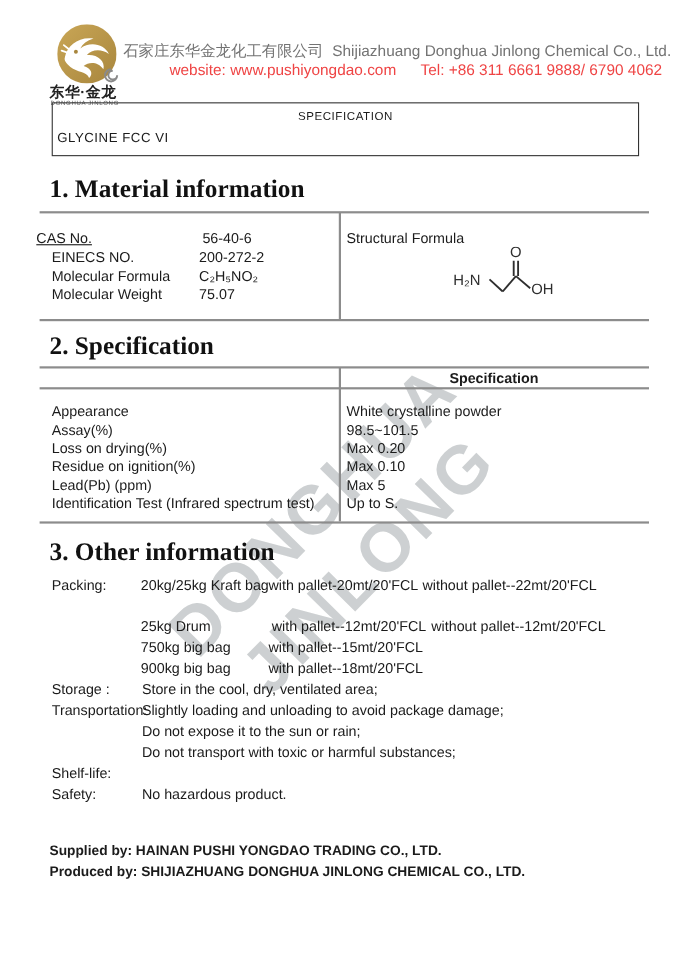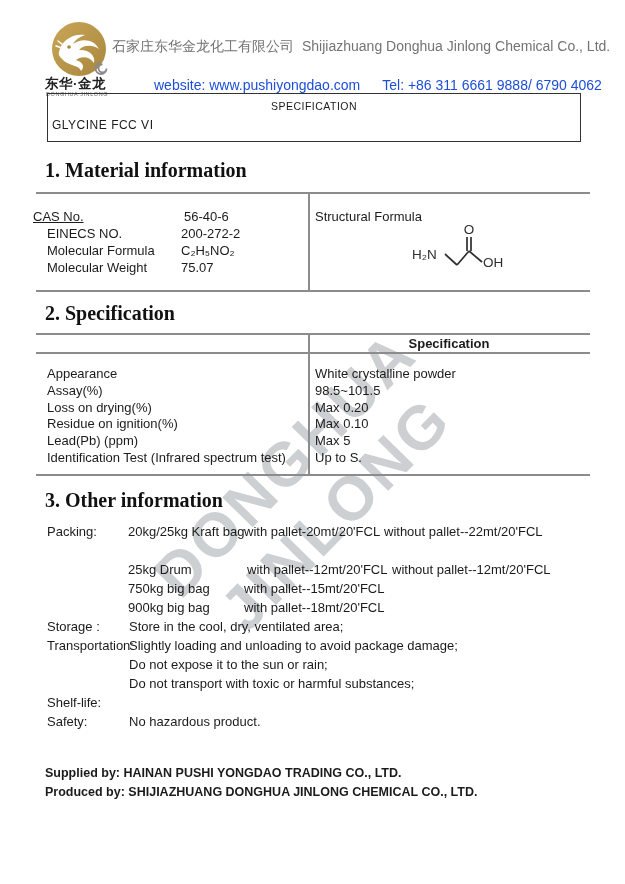--- a/index.html
+++ b/index.html
@@ -1,20 +1,20 @@
 <!DOCTYPE html>
 <html><head>
 <meta charset="utf-8">
 <style>
   html,body{margin:0;padding:0;background:#ffffff;}
   #page{position:relative;width:625px;height:884px;background:#ffffff;overflow:hidden;
         font-family:"Liberation Sans",sans-serif;color:#1b1b1b;}
   .t{position:absolute;white-space:nowrap;font-size:13px;line-height:15px;}
   .serif-head{position:absolute;white-space:nowrap;font-family:"Liberation Serif",serif;
-              font-weight:bold;font-size:20px;color:#111;}
+              font-weight:bold;font-size:23px;color:#111;}
   .hline{position:absolute;background:#8c8c8c;}
   .vline{position:absolute;background:#8c8c8c;}
   .watermark{position:absolute;left:-8px;top:418px;width:636px;text-align:center;
              font-family:"Liberation Sans",sans-serif;font-weight:bold;font-size:62px;
              letter-spacing:3px;color:#9da3a6;opacity:0.5;transform:rotate(-45.5deg);
              z-index:1;pointer-events:none;}
   .content{position:absolute;left:0;top:0;width:625px;height:884px;z-index:2;}
   .titlebox{position:absolute;left:47px;top:93px;width:534px;height:49px;
             border:1.5px solid #333;box-sizing:border-box;}
   .titlebox .spec-label{position:absolute;left:0;top:6px;width:100%;text-align:center;
@@ -27,21 +27,21 @@
   .p-label{left:0;}
   .p-item{left:81px;}
   .p-with{left:197px;}
   .p-without{left:337px;}
   .i-text{left:82px;}
   .footer-line{position:absolute;left:45px;font-size:12.5px;font-weight:bold;white-space:nowrap;}
   .logo-cn{position:absolute;left:45px;top:75px;font-size:13.5px;font-weight:bold;
            letter-spacing:0.5px;color:#222;}
   .logo-en{position:absolute;left:46px;top:91px;font-size:5.5px;letter-spacing:0.6px;color:#666;}
   .hdr1{position:absolute;left:112px;top:38px;font-size:14px;color:#737373;}
-  .hdr2{position:absolute;left:154px;top:77px;font-size:14px;color:#1d4ed8;}
+  .hdr2{position:absolute;left:154px;top:55px;font-size:14px;color:#ef4444;}
   .hdr1 span,.hdr2 span{white-space:nowrap;}
   .gap8{display:inline-block;width:8px;}
   .gap22{display:inline-block;width:22px;}
   svg text{font-family:"Liberation Sans",sans-serif;}
 </style>
 </head>
 <body>
 
 <div id="page">
 

